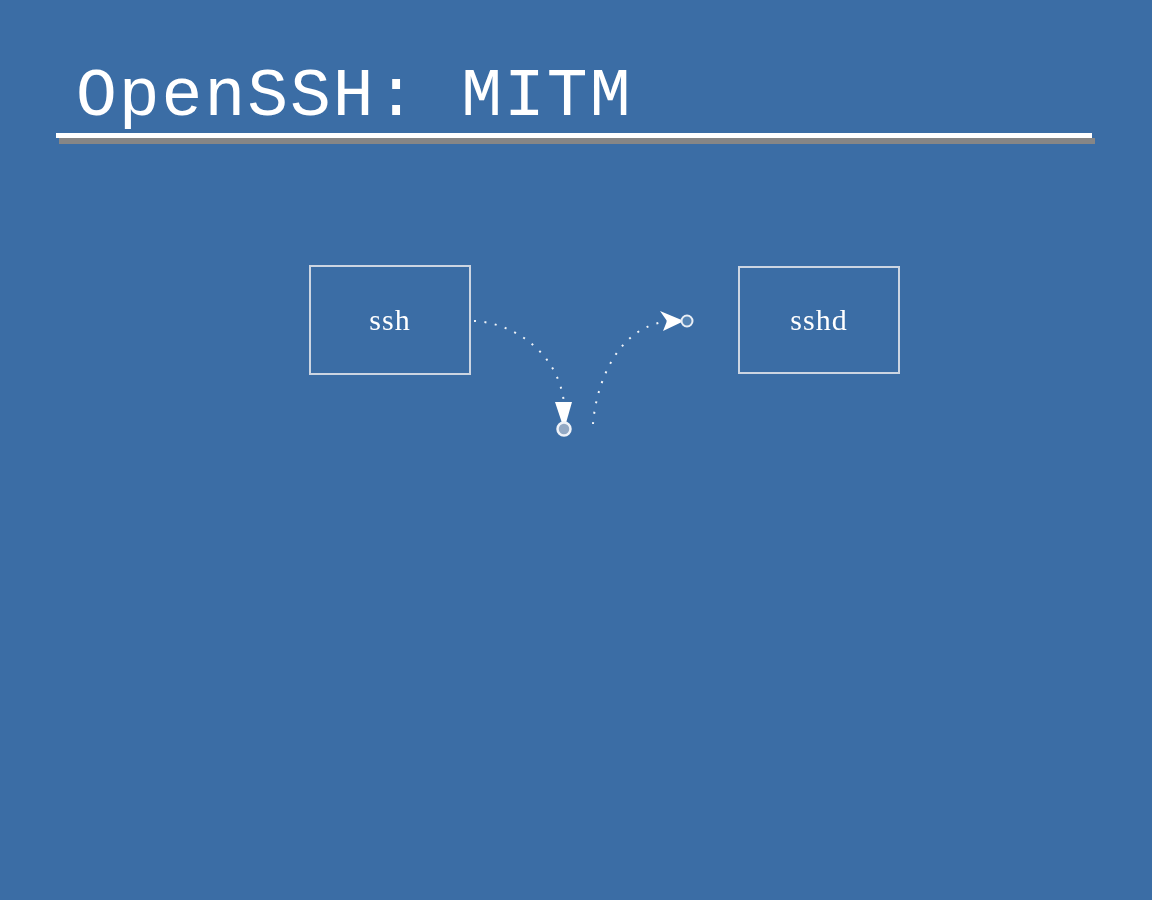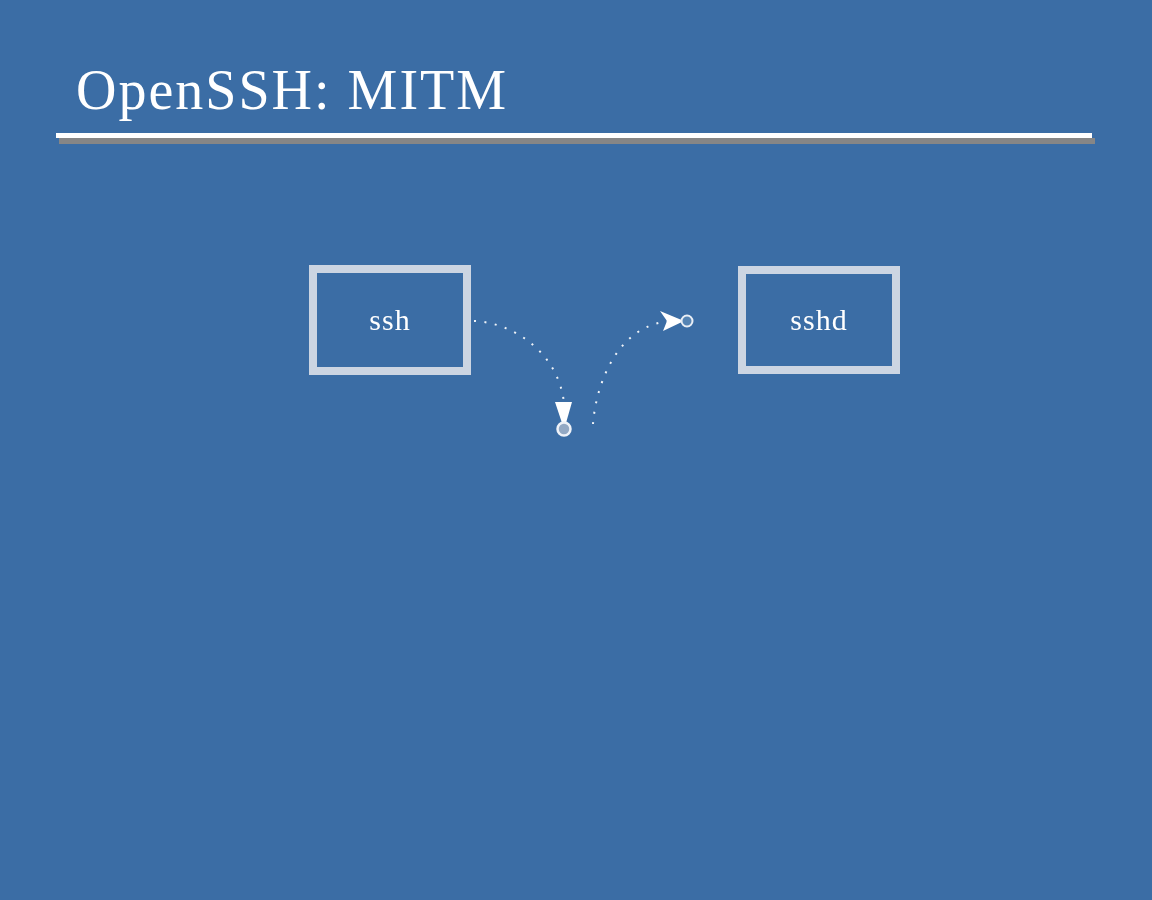--- a/index.html
+++ b/index.html
@@ -12,25 +12,25 @@
     width: 1152px;
     height: 900px;
     overflow: hidden;
     font-family: "Liberation Sans", sans-serif;
   }
   .slide-title {
     position: absolute;
     left: 76px;
     top: 60px;
     margin: 0;
-    font-size: 56px;
+    font-size: 68px;
     font-weight: 500;
     letter-spacing: 2px;
     line-height: 1.1;
-    font-family: Liberation Serif, serif;
+    font-family: Liberation Mono, monospace;
   }
   .rule-line {
     position: absolute;
     left: 56px;
     top: 133px;
     width: 1036px;
     height: 5px;
   }
   .rule-shadow {
     position: absolute;
@@ -38,21 +38,21 @@
     top: 138px;
     width: 1036px;
     height: 6px;
   }
   .node {
     position: absolute;
     display: flex;
     align-items: center;
     justify-content: center;
     box-sizing: border-box;
-    border: 8px solid #701a75;
+    border: 2px solid #701a75;
     background: transparent;
   }
   .node-label {
     font-family: "Liberation Serif", serif;
     font-size: 30px;
     letter-spacing: 1px;
   }
   .node-ssh  { left: 309px; top: 265px; width: 162px; height: 110px; }
   .node-sshd { left: 726px; top: 266px; width: 162px; height: 108px; margin-left: 12px; }
   .node-mitm { left: 498px; top: 429px; width: 162px; height: 107px; }

